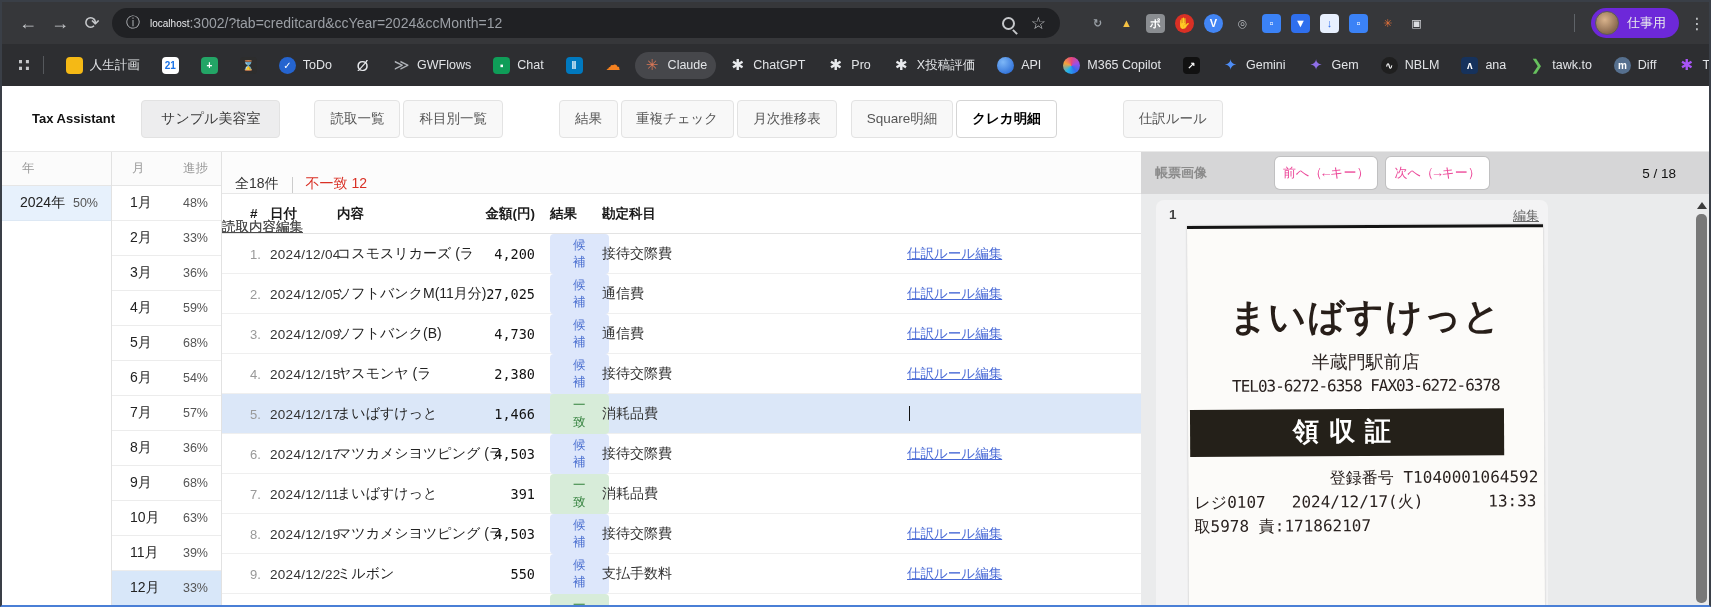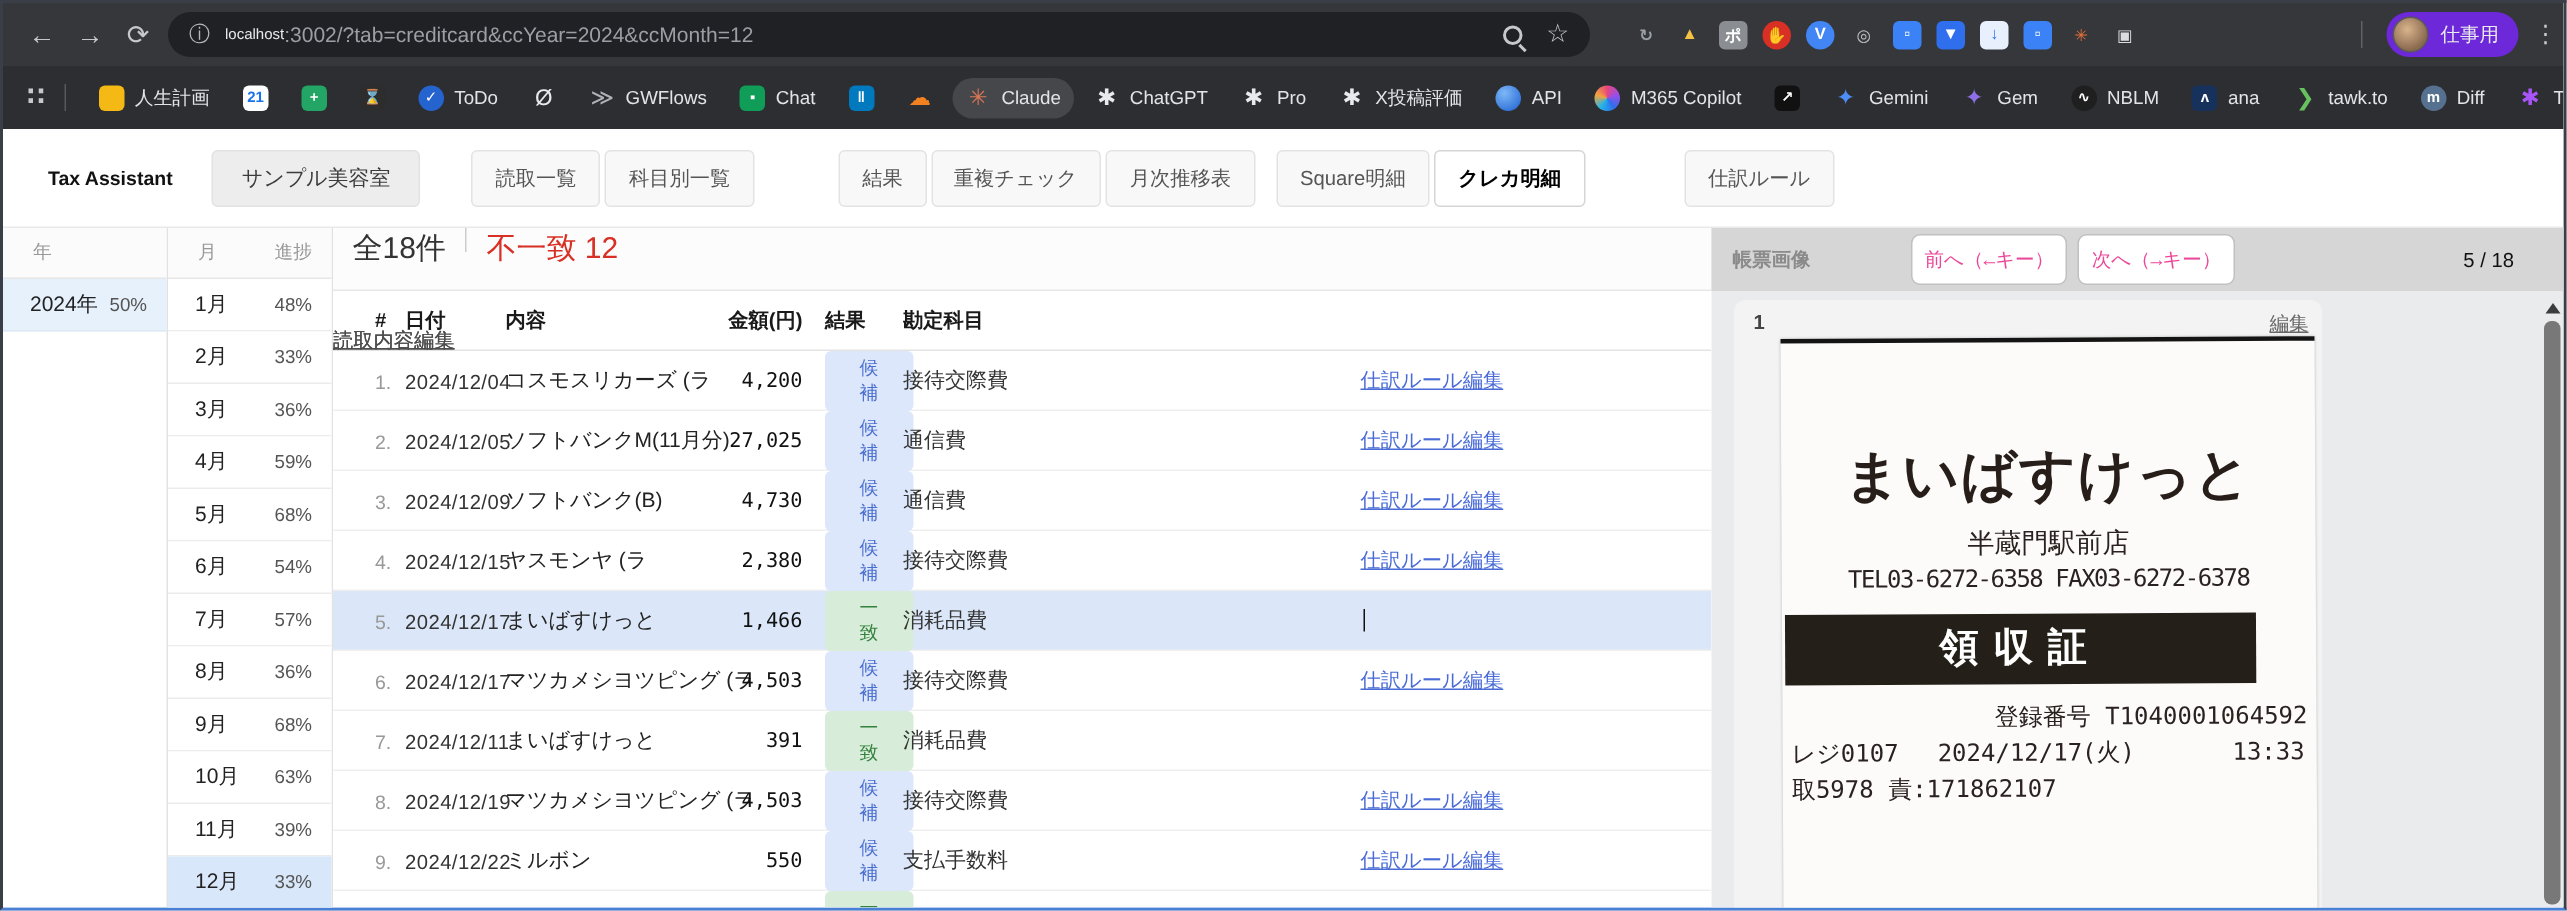--- a/index.html
+++ b/index.html
@@ -72,22 +72,22 @@
   .shead .h2 { margin-left:auto; padding-right:13px; }
   .yrow { height:35px; background:#e7f1fc; display:flex; align-items:center;
           border-bottom:1px solid #dde8f4; }
   .yrow .lbl, .mrow .lbl { padding-left:18px; font-size:14px; color:#222; }
   .yrow .pct, .mrow .pct { margin-left:auto; padding-right:13px; font-size:12.5px; color:#555; }
   .mrow { height:35px; background:#fff; display:flex; align-items:center; border-bottom:1px solid #ececec; }
   .mrow.sel { background:#d8e7f9; }
 
   
   .main { flex:1; position:relative; overflow:hidden; }
-  .summary { height:42px; border-bottom:1px solid #e7e7e7; display:flex; align-items:flex-start;
-             padding-left:13px; font-size:20px; background:#fcfcfc; }
+  .summary { height:42px; border-bottom:1px solid #e7e7e7; display:flex; align-items:flex-end;
+             padding-left:13px; font-size:14px; background:#fcfcfc; }
   .sum-total { color:#333; }
   .sum-div { width:1px; height:16px; background:#ccc; margin:0 13px; }
   .sum-mismatch { color:#d93025; }
   .tgrid { display:grid; grid-template-columns:48px 67px 120px 78px 67px 305px auto; align-items:center; }
   .thead { height:40px; border-bottom:1px solid #e3e3e3; font-weight:bold; font-size:13.5px; color:#1a1a1a; }
   .trow { height:40px; border-bottom:1px solid #efefef; font-size:14px; }
   .trow.sel { background:#dbe7f8; }
   .c0 { padding-left:28px; }
   .c3 { text-align:right; }
   .c4 { padding-left:15px; }

